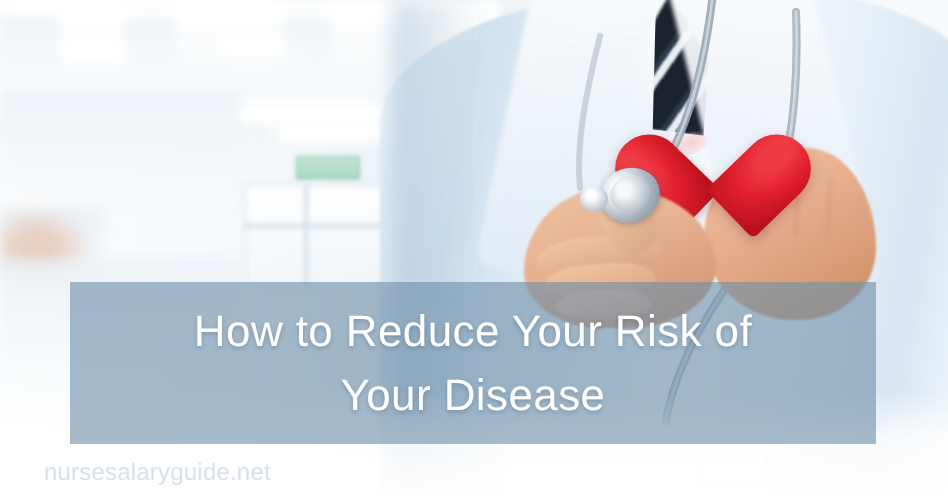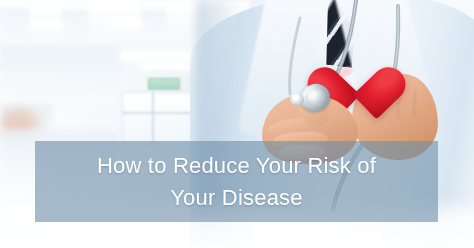--- a/index.html
+++ b/index.html
@@ -357,14 +357,15 @@
   <div class="layer" id="coat-bottom"></div>
   <div class="layer" id="pocket-line"></div>
   <div class="layer" id="bottomfade"></div>
 
   <div class="layer" id="banner"></div>
   <div id="banner-title">
     <span>How to Reduce Your Risk of</span>
     <span>Your Disease</span>
   </div>
 
+  <div class="layer" id="watermark">nursesalaryguide.net</div>
 
 </div>
 
 </body></html>

